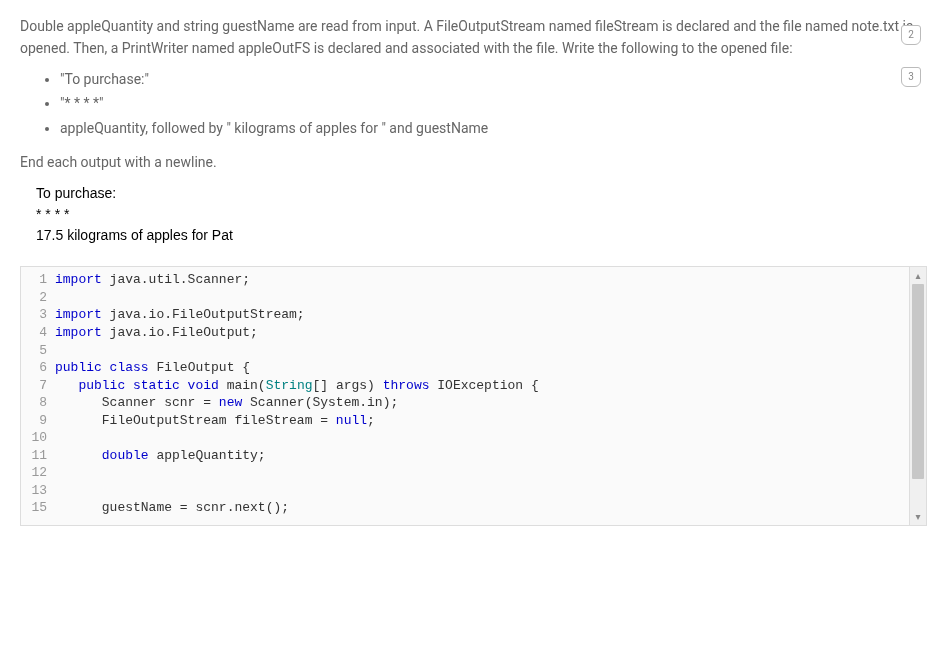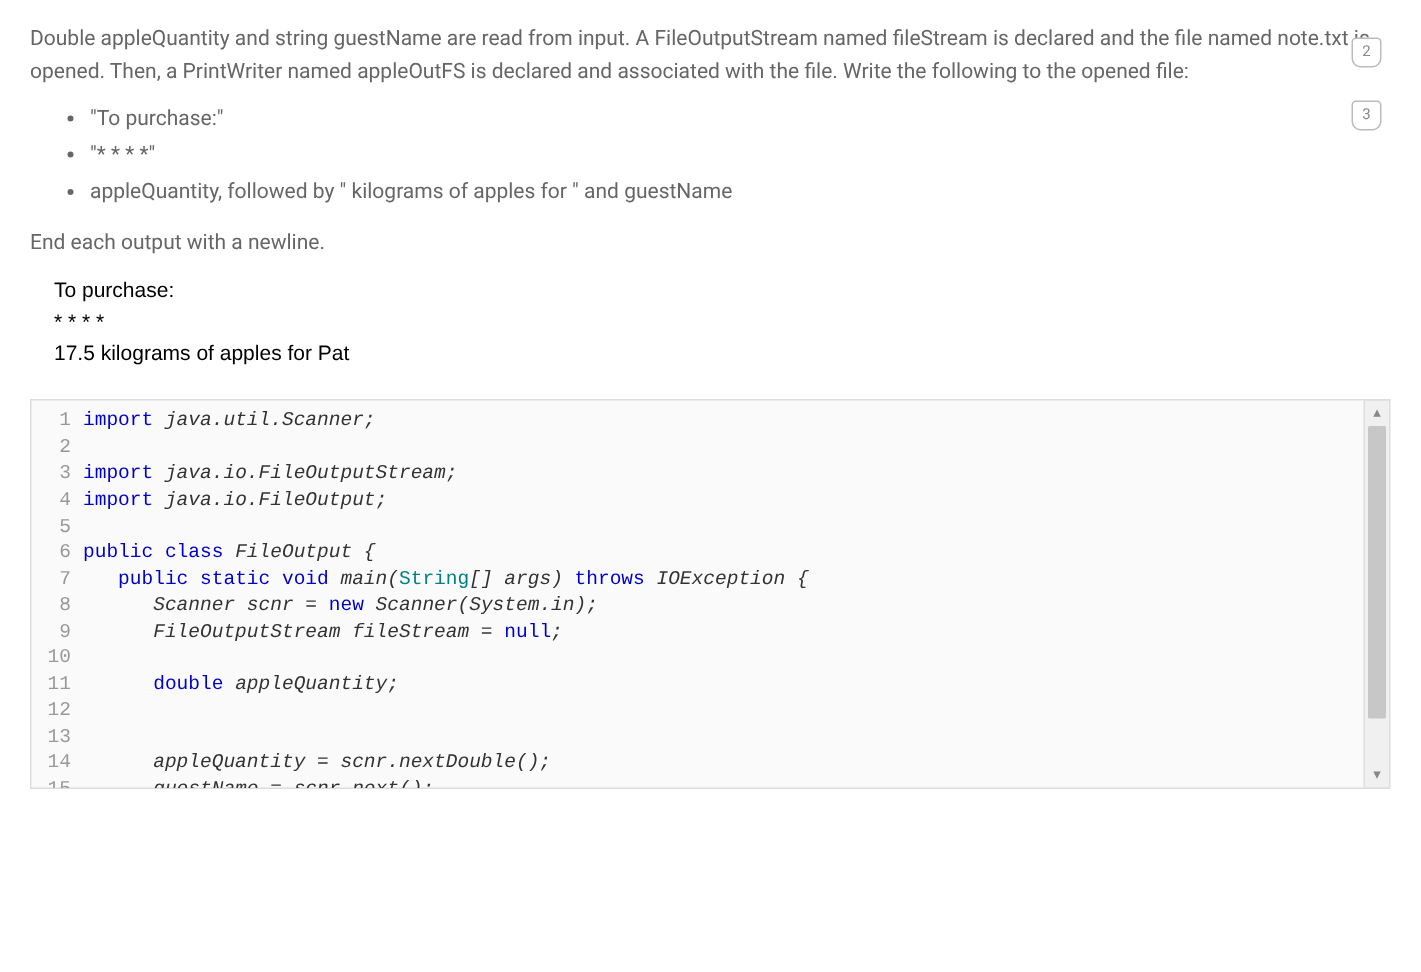--- a/index.html
+++ b/index.html
@@ -52,21 +52,21 @@
       width: 34px;
       text-align: right;
       padding-right: 8px;
       color: #999;
       flex-shrink: 0;
       user-select: none;
     }
     .code-content { color: #333; }
     .kw-blue { color: #0000cc; }
     .kw-green { color: #008080; }
-    .type { color: #333; font-style: italic; }
+    .type { color: #333; }
     .scrollbar-track {
       position: absolute;
       right: 0; top: 0; bottom: 0;
       width: 17px;
       background: #f0f0f0;
       border-left: 1px solid #ddd;
     }
     .scroll-arrow {
       height: 17px;
       display: flex;
@@ -152,21 +152,20 @@
         <div class="code-line"><span class="gutter">4</span><span class="code-content"><span class="kw-blue">import </span><span class="type">java.io.FileOutput;</span></span></div>
         <div class="code-line"><span class="gutter">5</span><span class="code-content"><span class="type"></span></span></div>
         <div class="code-line"><span class="gutter">6</span><span class="code-content"><span class="kw-blue">public class </span><span class="type">FileOutput {</span></span></div>
         <div class="code-line"><span class="gutter">7</span><span class="code-content"><span class="type">   </span><span class="kw-blue">public static void </span><span class="type">main</span><span class="type">(</span><span class="kw-green">String</span><span class="type">[] args) </span><span class="kw-blue">throws </span><span class="type">IOException {</span></span></div>
         <div class="code-line"><span class="gutter">8</span><span class="code-content"><span class="type">      Scanner scnr = </span><span class="kw-blue">new </span><span class="type">Scanner(System.in);</span></span></div>
         <div class="code-line"><span class="gutter">9</span><span class="code-content"><span class="type">      FileOutputStream fileStream = </span><span class="kw-blue">null</span><span class="type">;</span></span></div>
         <div class="code-line"><span class="gutter">10</span></div>
         <div class="code-line"><span class="gutter">11</span><span class="code-content"><span class="type">      </span><span class="kw-blue">double </span><span class="type">appleQuantity;</span></span></div>
         <div class="code-line"><span class="gutter">12</span></div>
         <div class="code-line"><span class="gutter">13</span><span class="code-content"><span class="type"></span></span></div>
-        <div class="code-line"><span class="gutter">14</span><span class="code-content"><span class="type">      appleQuantity = scnr.nextDouble();</span></span></div>
         <div class="code-line"><span class="gutter">15</span><span class="code-content"><span class="type">      guestName = scnr.next();</span></span></div>
       </div>
     <div class="scrollbar-track">
       <div class="scroll-arrow">▴</div>
       <div class="scroll-thumb"></div>
       <div class="scroll-arrow" style="position:absolute;bottom:0;left:0;right:0">▾</div>
     </div>
   </div>
 
 </div>

